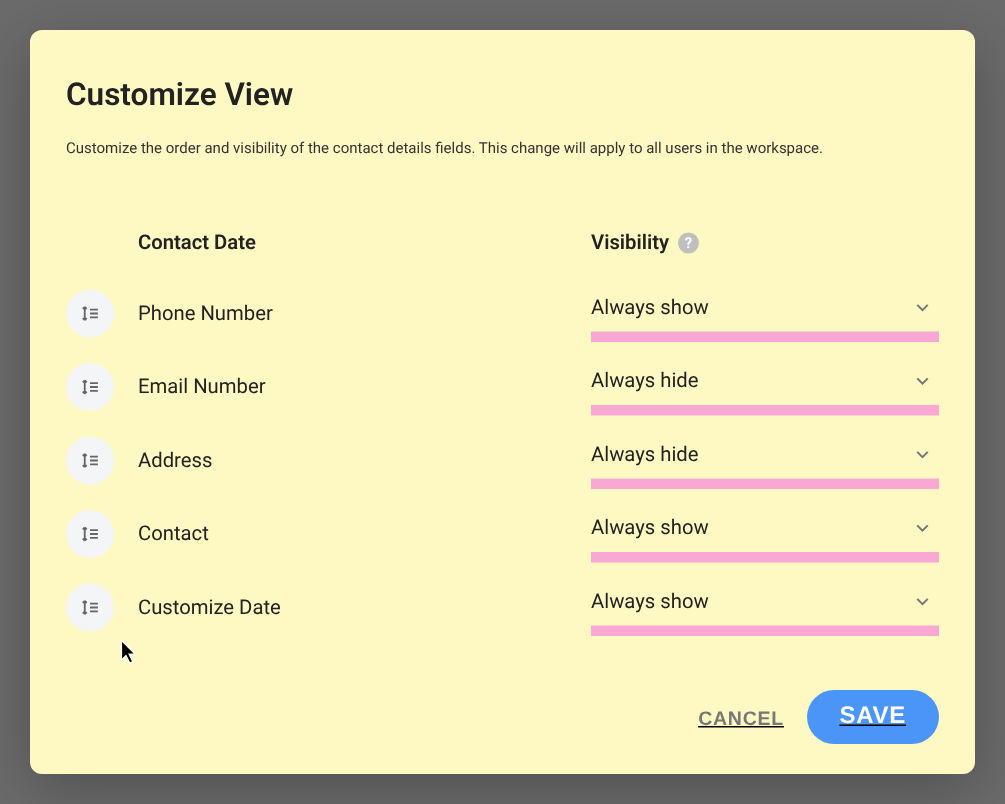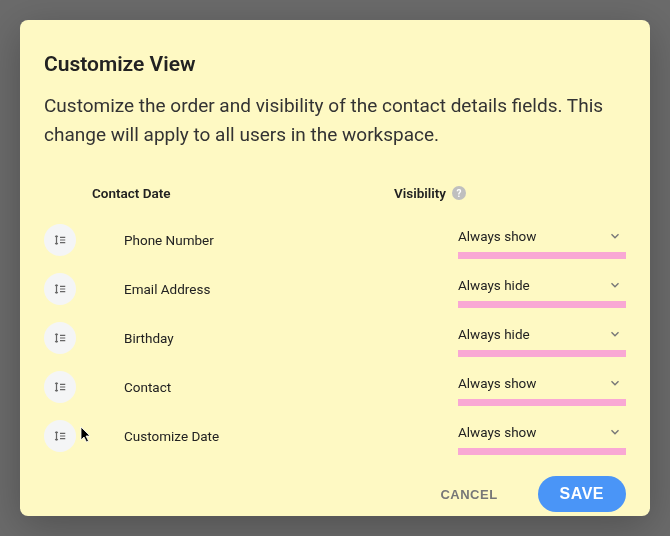--- a/index.html
+++ b/index.html
@@ -28,24 +28,24 @@
       display: flex;
       flex-direction: column;
     }
     .modal-title {
       font-size: 21px;
       font-weight: 600;
       color: #222;
       margin-bottom: 16px;
     }
     .modal-description {
-      font-size: 19px;
+      font-size: 10px;
       color: #333;
       line-height: 1.5;
-      margin-bottom: 28px;
+      margin-bottom: 39px;
     }
     .header-row {
       display: flex;
       align-items: center;
       padding: 8px 0 14px 0;
     }
     .header-field {
       width: 350px;
       padding-left: 48px;
       font-size: 13.5px;
@@ -72,21 +72,20 @@
       font-weight: bold;
       margin-left: 6px;
     }
     .field-list {
       flex: 1;
     }
     .field-row {
       display: flex;
       align-items: center;
       height: 49px;
-      gap: 32px;
     }
     .drag-handle {
       width: 32px;
       height: 32px;
       border-radius: 50%;
       background: #f4f5f6;
       display: flex;
       align-items: center;
       justify-content: center;
       cursor: grab;
@@ -119,23 +118,24 @@
       color: #777;
     }
     .chevron svg {
       width: 14px;
       height: 14px;
       display: block;
     }
     .button-row {
       display: flex;
       justify-content: flex-end;
-      gap: 36px;
+      gap: 11px;
       align-items: center;
       padding-top: 16px;
+      text-decoration: underline;
     }
     .btn-cancel {
       background: none;
       border: none;
       color: #777;
       font-size: 13px;
       font-weight: 600;
       letter-spacing: 0.5px;
       cursor: pointer;
       padding: 8px 4px;
@@ -191,38 +191,38 @@
         </span>
       </div>
     </div>
 
     <div class="field-row">
       <div class="drag-handle">
         <svg viewBox="0 0 16 16" fill="none" stroke="#666" stroke-width="1.4">
             <path d="M4 3 L4 13 M4 3 L2.5 4.5 M4 3 L5.5 4.5 M4 13 L2.5 11.5 M4 13 L5.5 11.5 M8 5 L14 5 M8 8 L14 8 M8 11 L14 11"></path>
           </svg>
       </div>
-      <div class="field-name">Email Address</div>
+      <div class="field-name">Email Number</div>
       <div class="visibility-select">
         <span class="visibility-value">Always hide</span>
         <span class="chevron">
           <svg viewBox="0 0 16 16" fill="none" stroke="#777" stroke-width="1.6">
               <path d="M4 6 L8 10 L12 6"></path>
             </svg>
         </span>
       </div>
     </div>
 
     <div class="field-row">
       <div class="drag-handle">
         <svg viewBox="0 0 16 16" fill="none" stroke="#666" stroke-width="1.4">
             <path d="M4 3 L4 13 M4 3 L2.5 4.5 M4 3 L5.5 4.5 M4 13 L2.5 11.5 M4 13 L5.5 11.5 M8 5 L14 5 M8 8 L14 8 M8 11 L14 11"></path>
           </svg>
       </div>
-      <div class="field-name">Birthday</div>
+      <div class="field-name">Address</div>
       <div class="visibility-select">
         <span class="visibility-value">Always hide</span>
         <span class="chevron">
           <svg viewBox="0 0 16 16" fill="none" stroke="#777" stroke-width="1.6">
               <path d="M4 6 L8 10 L12 6"></path>
             </svg>
         </span>
       </div>
     </div>
 

